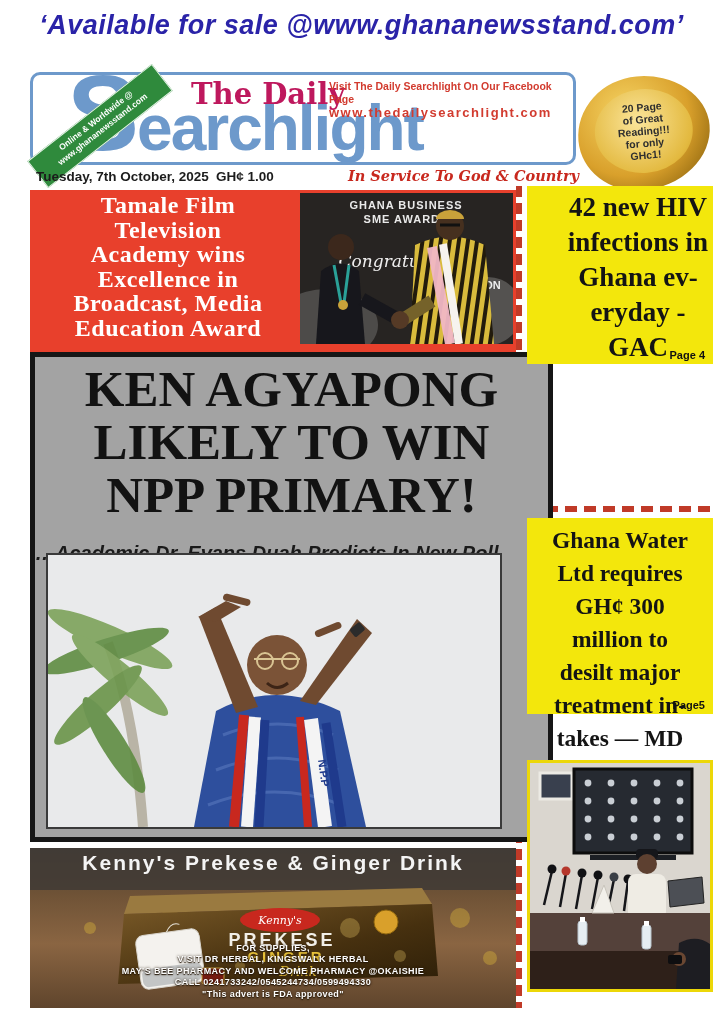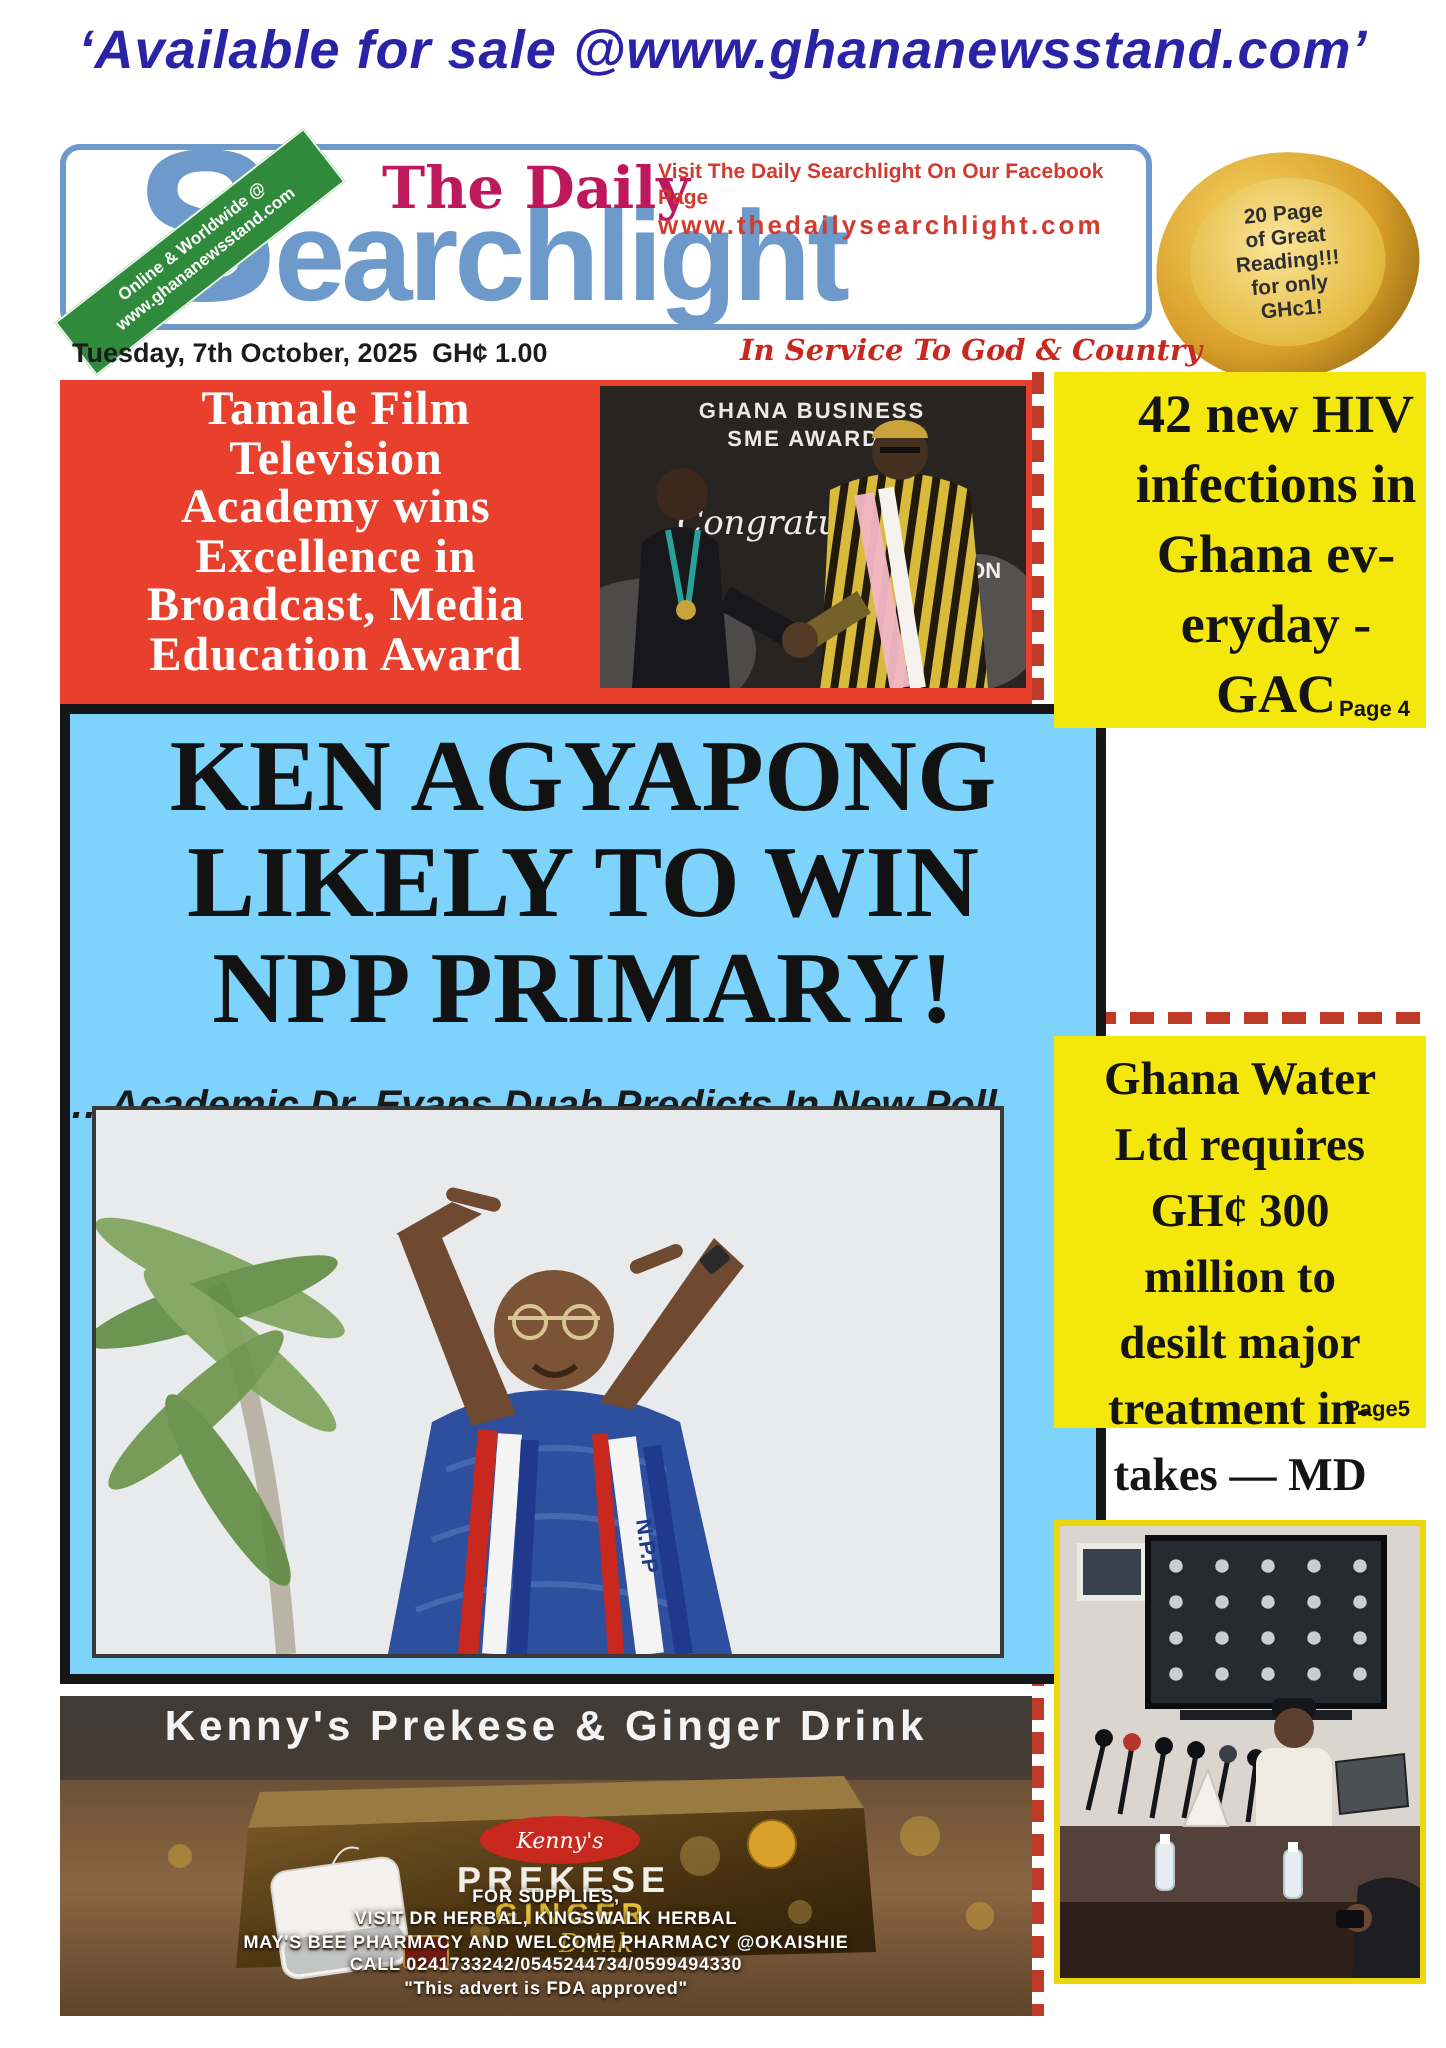--- a/index.html
+++ b/index.html
@@ -33,38 +33,38 @@
     border-radius:48% 52% 55% 45% / 52% 48% 52% 48%;transform:rotate(-5deg);}
   .seal-inner{position:absolute;left:17px;top:13px;right:17px;bottom:17px;border-radius:50%;
     background:radial-gradient(circle at 45% 38%,#fbe59a,#e3b93f 72%,#c08f1d);
     display:flex;align-items:center;justify-content:center;text-align:center;
     font-size:10.5px;font-weight:bold;color:#2f2f2f;line-height:1.15;}
 
   
   .d-date{position:absolute;left:36px;top:169px;font-size:13.5px;font-weight:bold;color:#1c1c1c;}
   .d-price{position:absolute;left:216px;top:169px;font-size:13.5px;font-weight:bold;color:#1c1c1c;}
   .d-motto{position:absolute;left:348px;top:167px;font-family:"DejaVu Serif",serif;
-    font-style:italic;font-weight:bold;font-size:14.5px;color:#c8281e;margin-left:22px;}
+    font-style:italic;font-weight:bold;font-size:14.5px;color:#c8281e;}
 
   
   .vdash{position:absolute;left:516px;top:186px;width:6px;height:822px;
     background:repeating-linear-gradient(180deg,#c03a28 0 11px,#ffffff 11px 17px);}
   .hdash{position:absolute;left:527px;top:506px;width:186px;height:6px;
     background:repeating-linear-gradient(90deg,#c03a28 0 12px,#ffffff 12px 19px);}
 
   
   .tamale{position:absolute;left:30px;top:190px;width:486px;height:177px;background:#e8402c;}
   .tamale-head{position:absolute;left:2px;top:3px;width:272px;color:#fff;
     font-family:"Liberation Serif",serif;font-weight:bold;font-size:24px;line-height:24.5px;
     text-align:center;letter-spacing:0.5px;}
   .tamale-page{position:absolute;left:236px;bottom:3px;color:#fff;font-size:10.5px;font-weight:bold;}
   .tamale-photo{position:absolute;right:3px;top:3px;width:213px;height:151px;}
 
   
-  .mainbox{position:absolute;left:30px;top:352px;width:523px;height:490px;background:#7dd3fc;
+  .mainbox{position:absolute;left:30px;top:352px;width:523px;height:490px;background:#a3a3a3;
     border:5px solid #161616;box-sizing:border-box;}
   .headline{margin-top:6px;text-align:center;font-family:"Liberation Serif",serif;
     font-weight:bold;font-size:51px;line-height:53px;color:#121212;}
   .subhead{margin-top:20px;text-align:left;font-style:italic;font-weight:bold;
     font-size:20px;color:#1a1a1a;}
   .main-photo{position:absolute;left:11px;top:196px;width:452px;height:272px;
     border:2px solid #3a3a3a;}
 
   
   .ybox{position:absolute;left:527px;width:186px;background:#f3e70c;box-sizing:border-box;}

